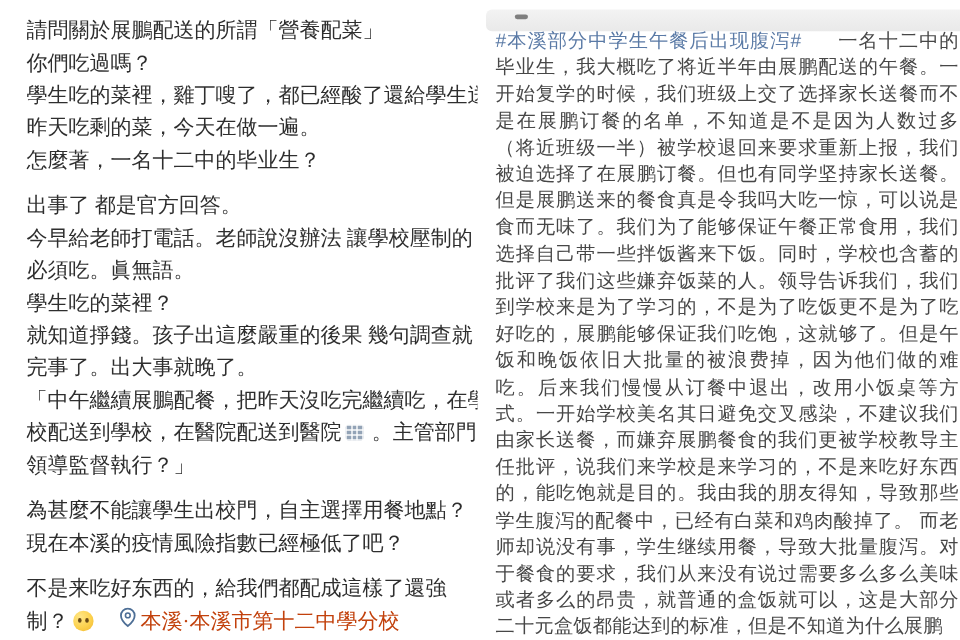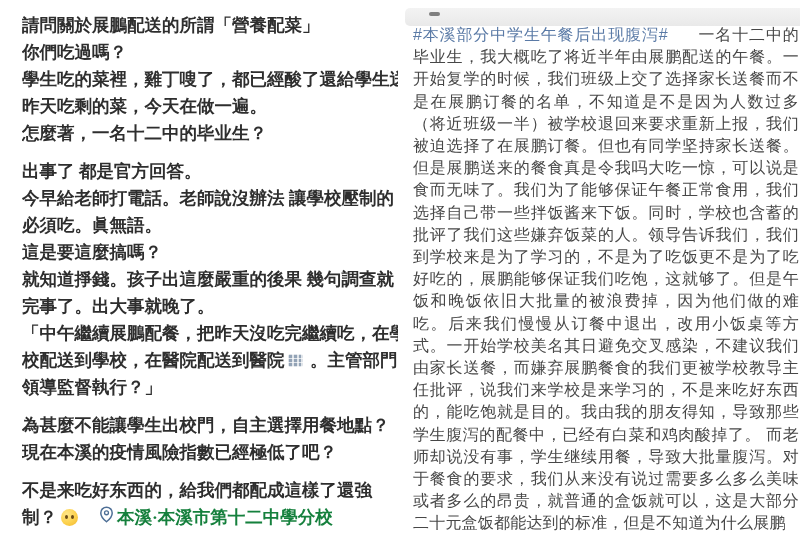--- a/index.html
+++ b/index.html
@@ -2,21 +2,21 @@
 <html><head>
 <meta charset="utf-8">
 <style>
   html,body{margin:0;padding:0;background:#fff;}
   .canvas{position:relative;width:800px;height:533px;background:#ffffff;overflow:hidden;
           font-family:"Liberation Sans","DejaVu Sans",sans-serif;}
 
   
   .left-panel{position:absolute;left:22px;top:12px;width:376px;
               font-family:"Liberation Serif","DejaVu Serif",serif;
-              font-weight:700;font-size:17.5px;color:#2e2e2e;}
+              font-weight:400;font-size:17.5px;color:#2e2e2e;}
   .left-panel .line{line-height:27px;min-height:27px;white-space:nowrap;overflow:hidden;}
   .left-panel .line:empty{min-height:11px;height:11px;}
   .final-line{display:flex;align-items:center;line-height:27px;height:27px;}
 
   
   .emoji-face{position:relative;display:inline-block;width:17px;height:17px;border-radius:50%;
               margin:0 5px 0 4px;flex:0 0 auto;
               background:radial-gradient(circle at 35% 30%,#ffe687 0%,#fcd14d 55%,#f0b52e 100%);}
   .emoji-face::before,.emoji-face::after{content:"";position:absolute;top:6px;width:3px;height:4px;
               border-radius:50%;background:#6b4b15;}
@@ -54,36 +54,36 @@
     <div>
         <div class="line">請問關於展鵬配送的所謂「營養配菜」</div>
         <div class="line">你們吃過嗎？</div>
         <div class="line">學生吃的菜裡，雞丁嗖了，都已經酸了還給學生送</div>
         <div class="line">昨天吃剩的菜，今天在做一遍。</div>
         <div class="line">怎麼著，一名十二中的毕业生？</div>
         <div class="line"></div>
         <div class="line">出事了 都是官方回答。</div>
         <div class="line">今早給老師打電話。老師說沒辦法 讓學校壓制的</div>
         <div class="line">必須吃。眞無語。</div>
-        <div class="line">這是要這麼搞嗎？</div>
+        <div class="line">學生吃的菜裡？</div>
         <div class="line">就知道掙錢。孩子出這麼嚴重的後果 幾句調查就</div>
         <div class="line">完事了。出大事就晚了。</div>
         <div class="line">「中午繼續展鵬配餐，把昨天沒吃完繼續吃，在學</div>
         <div class="line">校配送到學校，在醫院配送到醫院<span class="emoji-building"></span> 。主管部門</div>
         <div class="line">領導監督執行？」</div>
         <div class="line"></div>
         <div class="line">為甚麼不能讓學生出校門，自主選擇用餐地點？</div>
         <div class="line">現在本溪的疫情風險指數已經極低了吧？</div>
         <div class="line"></div>
         <div class="line">不是来吃好东西的，給我們都配成這樣了還強</div>
       </div>
     <div class="final-line">
       <span>制？</span>
       <span class="emoji-face"></span>
-      <span class="location-link" style="color: #15803d;">
+      <span class="location-link" style="color: #c2410c;">
         <span class="pin">
           <svg width="15" height="17" viewBox="0 0 16 18" fill="none" xmlns="http://www.w3.org/2000/svg">
             <path d="M8 1.2 C4.6 1.2 1.9 3.9 1.9 7.3 c0 4.6 6.1 9.4 6.1 9.4 s6.1 -4.8 6.1 -9.4 C14.1 3.9 11.4 1.2 8 1.2 Z" stroke="#4e6f96" stroke-width="1.6"></path>
             <circle cx="8" cy="7.2" r="2.1" stroke="#4e6f96" stroke-width="1.4"></circle>
           </svg>
         </span>
         <span class="location-label">本溪·本溪市第十二中學分校</span>
       </span>
     </div>
   </div>

